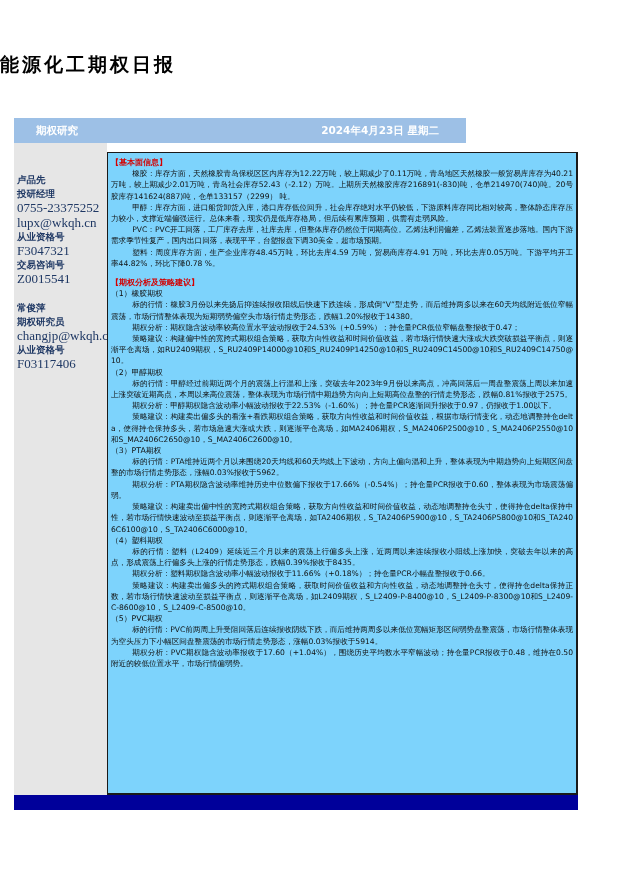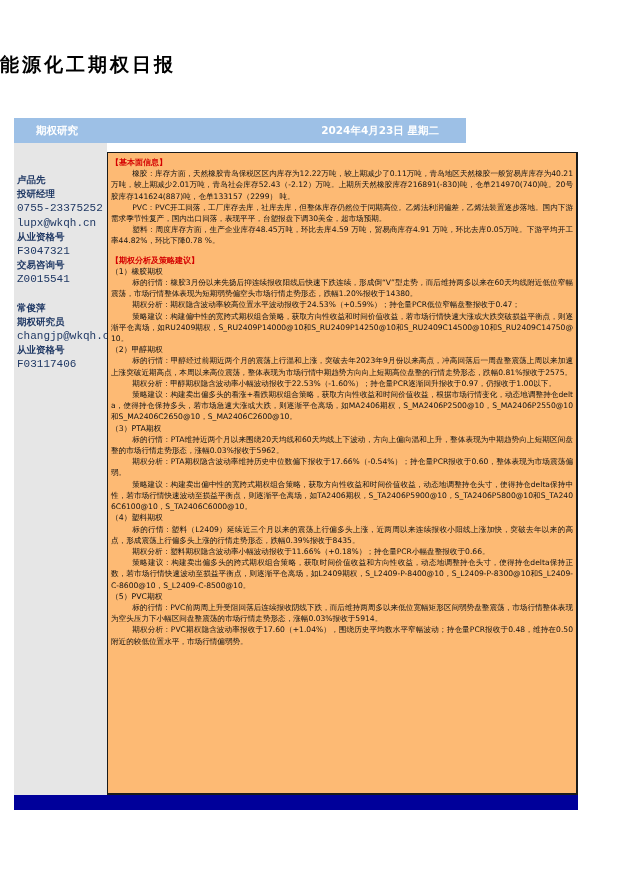--- a/index.html
+++ b/index.html
@@ -14,25 +14,25 @@
     position: absolute; left: 14px; top: 118px; width: 452px; height: 25px;
     background: #9dc0e6; color: #ffffff; font-weight: bold; font-size: 10.5px;
   }
   .band .left { position: absolute; left: 22px; top: 6px; }
   .band .right { position: absolute; right: 27px; top: 6px; }
   .sidebar {
     position: absolute; left: 14px; top: 143px; width: 93px; height: 652px;
     background: #e6e6e6; padding: 30px 16px 0 0;
   }
   .sidebar .line { font-size: 9.5px; line-height: 14.2px; color: #1f3864; font-weight: bold; padding-left: 3px; white-space: nowrap; }
-  .sidebar .mono { font-family: Liberation Mono, monospace; font-weight: normal; font-size: 11px; color: #1f3864; }
+  .sidebar .mono { font-family: Liberation Serif, serif; font-weight: normal; font-size: 13px; color: #1f3864; }
   .sidebar .gap { height: 14px; }
   .content {
     position: absolute; left: 107px; top: 152px; width: 471px; height: 643px;
-    border: 1px solid #1a1a1a; border-bottom-width: 2px; border-right-width: 2px; background: #fdba74;
+    border: 1px solid #1a1a1a; border-bottom-width: 2px; border-right-width: 2px; background: #7dd3fc;
     padding: 4px 3px 0 3px; font-size: 7.6px; line-height: 11.2px; color: #111;
     font-family: "DejaVu Sans", "Liberation Sans", sans-serif;
   }
   .sec-h { color: #d40000; font-weight: bold; font-size: 8px; line-height: 11.2px; }
   .p { text-indent: 2.8em; text-align: justify; word-break: break-all; }
   .sub { font-size: 7.8px; }
   .spacer { height: 8px; }
   .footer-bar {
     position: absolute; left: 14px; top: 795px; width: 564px; height: 15px; background: #00009a;
   }
@@ -60,20 +60,21 @@
   <div class="line">常俊萍</div>
   <div class="line">期权研究员</div>
   <div class="line mono">changjp@wkqh.cn</div>
   <div class="line">从业资格号</div>
   <div class="line mono">F03117406</div>
 </div>
 
 <div class="content">
   <div class="sec-h">【基本面信息】</div>
   <div class="p">橡胶：库存方面，天然橡胶青岛保税区区内库存为12.22万吨，较上期减少了0.11万吨，青岛地区天然橡胶一般贸易库库存为40.21万吨，较上期减少2.01万吨，青岛社会库存52.43（-2.12）万吨。上期所天然橡胶库存216891(-830)吨，仓单214970(740)吨。20号胶库存141624(887)吨，仓单133157（2299） 吨。</div>
+  <div class="p">甲醇：库存方面，进口船货卸货入库，港口库存低位回升，社会库存绝对水平仍较低，下游原料库存同比相对较高，整体静态库存压力较小，支撑近端偏强运行。总体来看，现实仍是低库存格局，但后续有累库预期，供需有走弱风险。</div>
   <div class="p">PVC：PVC开工回落，工厂库存去库，社库去库，但整体库存仍然位于同期高位。乙烯法利润偏差，乙烯法装置逐步落地。国内下游需求季节性复产，国内出口回落，表现平平，台塑报盘下调30美金，超市场预期。</div>
   <div class="p">塑料：周度库存方面，生产企业库存48.45万吨，环比去库4.59 万吨，贸易商库存4.91 万吨，环比去库0.05万吨。下游平均开工率44.82%，环比下降0.78 %。</div>
 
   <div class="spacer"></div>
   <div class="sec-h">【期权分析及策略建议】</div>
 
   <div class="sub">（1）橡胶期权</div>
   <div class="p">标的行情：橡胶3月份以来先扬后抑连续报收阳线后快速下跌连续，形成倒“V”型走势，而后维持两多以来在60天均线附近低位窄幅震荡，市场行情整体表现为短期弱势偏空头市场行情走势形态，跌幅1.20%报收于14380。</div>
   <div class="p">期权分析：期权隐含波动率较高位置水平波动报收于24.53%（+0.59%）；持仓量PCR低位窄幅盘整报收于0.47；</div>
   <div class="p">策略建议：构建偏中性的宽跨式期权组合策略，获取方向性收益和时间价值收益，若市场行情快速大涨或大跌突破损益平衡点，则逐渐平仓离场，如RU2409期权，S_RU2409P14000@10和S_RU2409P14250@10和S_RU2409C14500@10和S_RU2409C14750@10。</div>

